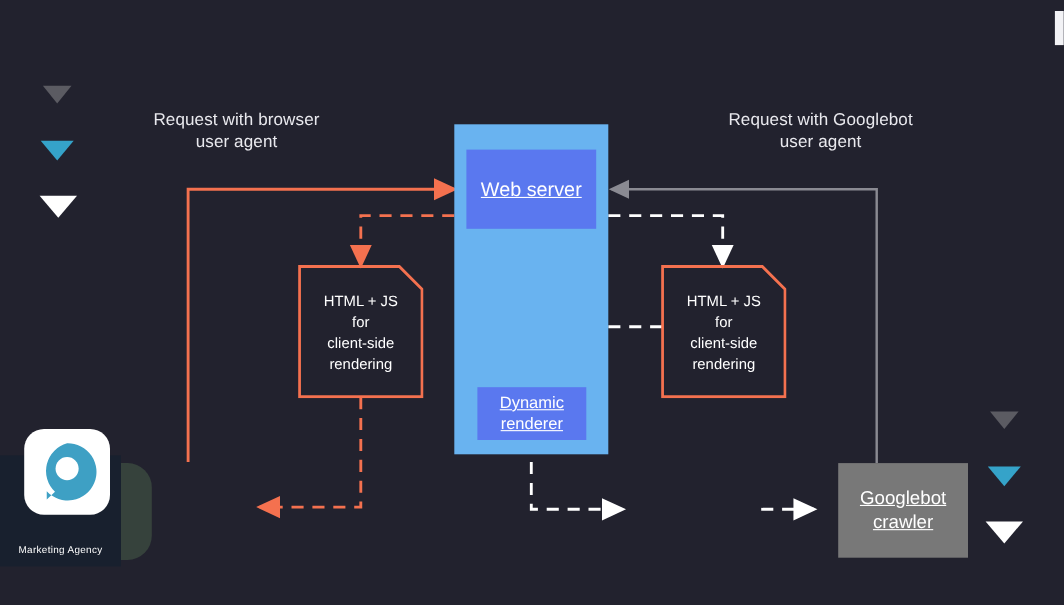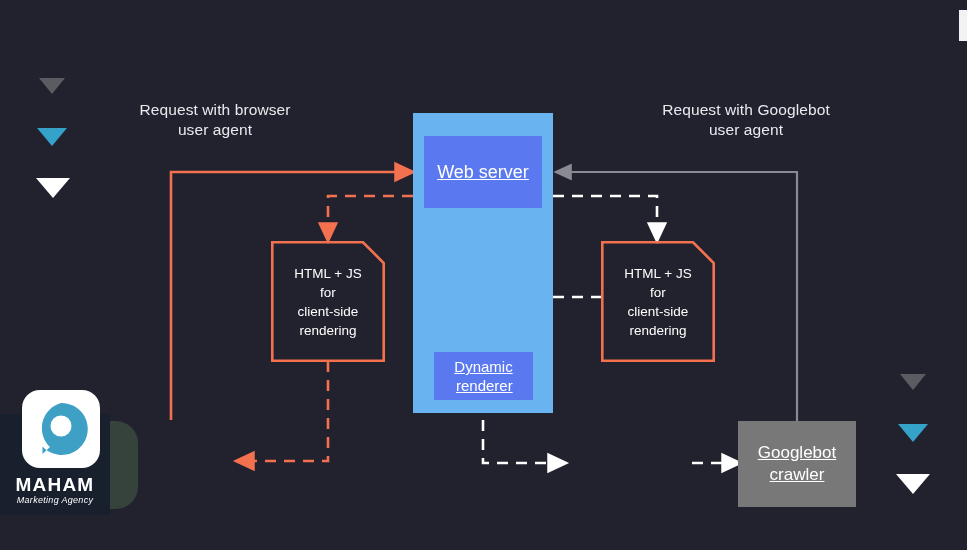--- a/index.html
+++ b/index.html
@@ -23,21 +23,21 @@
   }
 
   
   .box{
     display:flex;align-items:center;justify-content:center;
     text-align:center;color:#ffffff;box-sizing:border-box;text-decoration:underline;
   }
   .webserver{ font-size:18px; }
   .dynrend{ font-size:15px; line-height:19px;}
   .userbrowser{ font-size:17px; line-height:22px;}
-  .googlebot{ font-size:17px; line-height:22px;}
+  .googlebot{ font-size:17px; line-height:22px;margin-left:24px;}
 
   
   .docshape{position:absolute;}
   .docshape svg{display:block;}
   .doctext{
     position:absolute;left:0;top:0;width:100%;height:100%;
     display:flex;align-items:center;justify-content:center;
     color:#ffffff;text-align:center;white-space:pre-line;
     box-sizing:border-box;
   }
@@ -54,21 +54,21 @@
     position:absolute;left:22px;top:-24px;width:78px;height:78px;
     background:#ffffff;border-radius:18px;
   }
   #logo-mark{position:absolute;left:32px;top:-14px;}
   #logo-word{
     position:absolute;left:0;top:60px;width:110px;text-align:center;
     color:#ffffff;font-size:19px;font-weight:bold;letter-spacing:1.2px;
   }
   #logo-sub{
     position:absolute;left:0;top:81px;width:110px;text-align:center;
-    color:#ffffff;font-size:9px;font-style:italic;letter-spacing:.3px;
+    color:#ffffff;font-size:9px;letter-spacing:.3px;
   }
   #logo-shadow{
     position:absolute;left:104px;top:421px;width:34px;height:88px;
     background:#36423c;border-radius:0 22px 22px 0;
   }
   #edge-sliver{
     position:absolute;left:959px;top:10px;width:8px;height:31px;
     background:#f2f2f5;
   }
 </style>
@@ -127,21 +127,21 @@
 
     <path d="M692,463 L740,463" fill="none" stroke="#ffffff" stroke-width="2.6" stroke-dasharray="11 8" marker-end="url(#ah-white)"></path>
   </svg>
 
   <div class="abs" style="left:413px;top:113px;width:140px;height:300px;background:#69b3f0;"></div>
 
   <div class="abs box webserver" style="left:424px;top:136px;width:118px;height:72px;background:#5a78ef;">
     <span>Web server</span>
   </div>
 
-  <div class="abs box dynrend" style="left:434px;top:352px;width:99px;height:48px;background:#5a78ef;white-space:pre-line;text-align:right;">
+  <div class="abs box dynrend" style="left:434px;top:352px;width:99px;height:48px;background:#5a78ef;white-space:pre-line;">
     <span style="white-space:pre-line;">Dynamic
 renderer</span>
   </div>
 
   <div class="docshape" style="left:271px;top:241px;width:114px;height:121px;">
     <svg width="114" height="121" viewBox="0 0 114 121">
       <path d="M1.3,1.3 H92 L112.7,22 V119.7 H1.3 Z" fill="none" stroke="#f4714f" stroke-width="2.6"></path>
     </svg>
     <div class="doctext" style="font-size:13.5px;line-height:19px;">HTML + JS
 for
@@ -170,19 +170,18 @@
 
   <div id="logo-panel">
     <div id="logo-tile"></div>
     <div id="logo-mark">
       <svg width="58" height="58" viewBox="0 0 58 58">
         <path d="M29,3 A26,26 0 1 1 10.5,46.5 L10.5,54 L18,47
                  A26,26 0 0 1 29,3 Z" fill="#3ea0c4"></path>
         <circle cx="29" cy="26" r="10.5" fill="#ffffff"></circle>
       </svg>
     </div>
-    <div id="logo-word">MAHAM</div>
     <div id="logo-sub">Marketing Agency</div>
   </div>
 
   <div id="edge-sliver"></div>
 
 </div>
 
 </body></html>

